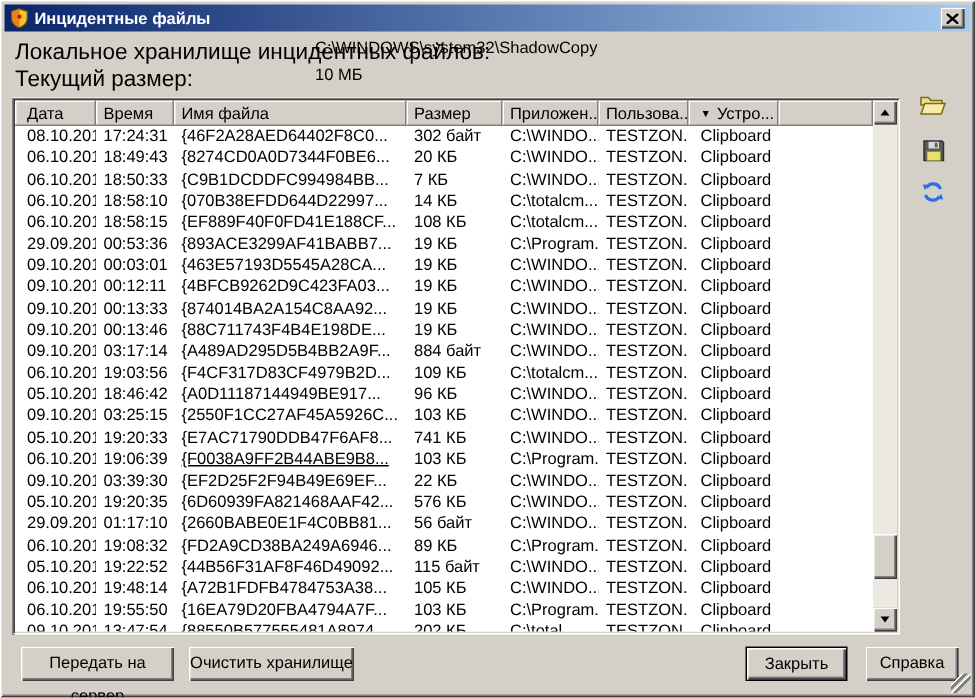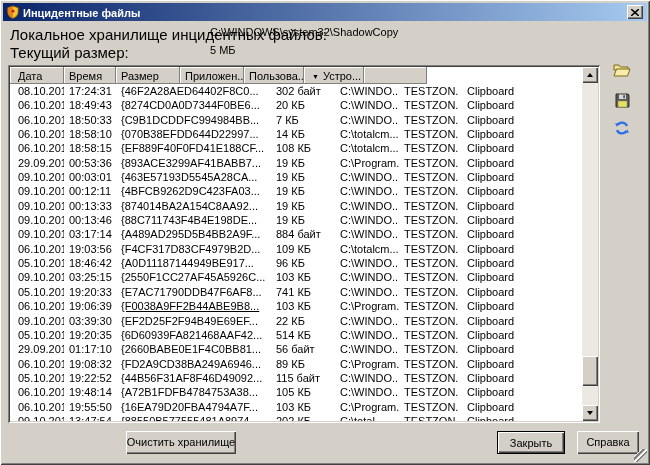--- a/index.html
+++ b/index.html
@@ -99,29 +99,32 @@
     <div class="closebtn">
       <svg width="8" height="7" viewBox="0 0 8 7">
         <path d="M0 0 L8 7 M8 0 L0 7" stroke="#000" stroke-width="1.6"></path>
       </svg>
     </div>
   </div>
 
   <div class="infoline" style="top:26px;">Локальное хранилище инцидентных файлов:</div>
   <div class="infoval" style="top:26px;">C:\WINDOWS\system32\ShadowCopy</div>
   <div class="infoline" style="top:44px;">Текущий размер:</div>
-  <div class="infoval" style="top:44px;">5 МБ</div>
+  <div class="infoval" style="top:44px;">10 МБ</div>
 
   <div class="tablebox">
     <div class="theader" id="theader">
         <div class="hcell c-date" style="width: 54px;">
           <span>Дата</span>
         </div>
         <div class="hcell c-time" style="width: 52px;">
           <span>Время</span>
+        </div>
+        <div class="hcell c-name" style="width: 155px;">
+          <span>Имя файла</span>
         </div>
         <div class="hcell c-size" style="width: 64px;">
           <span>Размер</span>
         </div>
         <div class="hcell c-app" style="width: 64px;">
           <span>Приложен...</span>
         </div>
         <div class="hcell c-user" style="width: 60px;">
           <span>Пользова...</span>
         </div>
@@ -301,21 +304,21 @@
           <div class="tcell c-size" style="width: 64px;">22 КБ</div>
           <div class="tcell c-app" style="width: 64px;">C:\WINDO...</div>
           <div class="tcell c-user" style="width: 60px;">TESTZON...</div>
           <div class="tcell c-device" style="width: 60px;">Clipboard</div>
           <div class="tcell c-filler" style="width: 63px;"></div>
         </div>
         <div class="trow">
           <div class="tcell c-date" style="width: 54px;">05.10.2017</div>
           <div class="tcell c-time" style="width: 52px;">19:20:35</div>
           <div class="tcell c-name" style="width: 155px;">{6D60939FA821468AAF42...</div>
-          <div class="tcell c-size" style="width: 64px;">514 КБ</div>
+          <div class="tcell c-size" style="width: 64px;">576 КБ</div>
           <div class="tcell c-app" style="width: 64px;">C:\WINDO...</div>
           <div class="tcell c-user" style="width: 60px;">TESTZON...</div>
           <div class="tcell c-device" style="width: 60px;">Clipboard</div>
           <div class="tcell c-filler" style="width: 63px;"></div>
         </div>
         <div class="trow">
           <div class="tcell c-date" style="width: 54px;">29.09.2017</div>
           <div class="tcell c-time" style="width: 52px;">01:17:10</div>
           <div class="tcell c-name" style="width: 155px;">{2660BABE0E1F4C0BB81...</div>
           <div class="tcell c-size" style="width: 64px;">56 байт</div>
@@ -402,18 +405,19 @@
   </div>
   <div class="sideicon" style="top:118px;">
     <svg width="16" height="16" viewBox="0 0 16 16">
       <path d="M13 6 A5.2 5.2 0 0 0 3.6 5.2" fill="none" stroke="#2a6fe8" stroke-width="2.2"></path>
       <path d="M3 10 A5.2 5.2 0 0 0 12.4 10.8" fill="none" stroke="#2a6fe8" stroke-width="2.2"></path>
       <path d="M1.2 3 L4.6 3.4 L2.6 6.8 Z" fill="#2a6fe8"></path>
       <path d="M14.8 13 L11.4 12.6 L13.4 9.2 Z" fill="#2a6fe8"></path>
     </svg>
   </div>
 
+  <div class="btn" style="left:14px;width:102px;">Передать на сервер</div>
   <div class="btn" style="left:126px;width:110px;">Очистить хранилище</div>
   <div class="btn default" style="left:497px;width:68px;">Закрыть</div>
   <div class="btn" style="left:577px;width:62px;">Справка</div>
 
   <div class="grip"></div>
 </div>
 
 </body></html>

